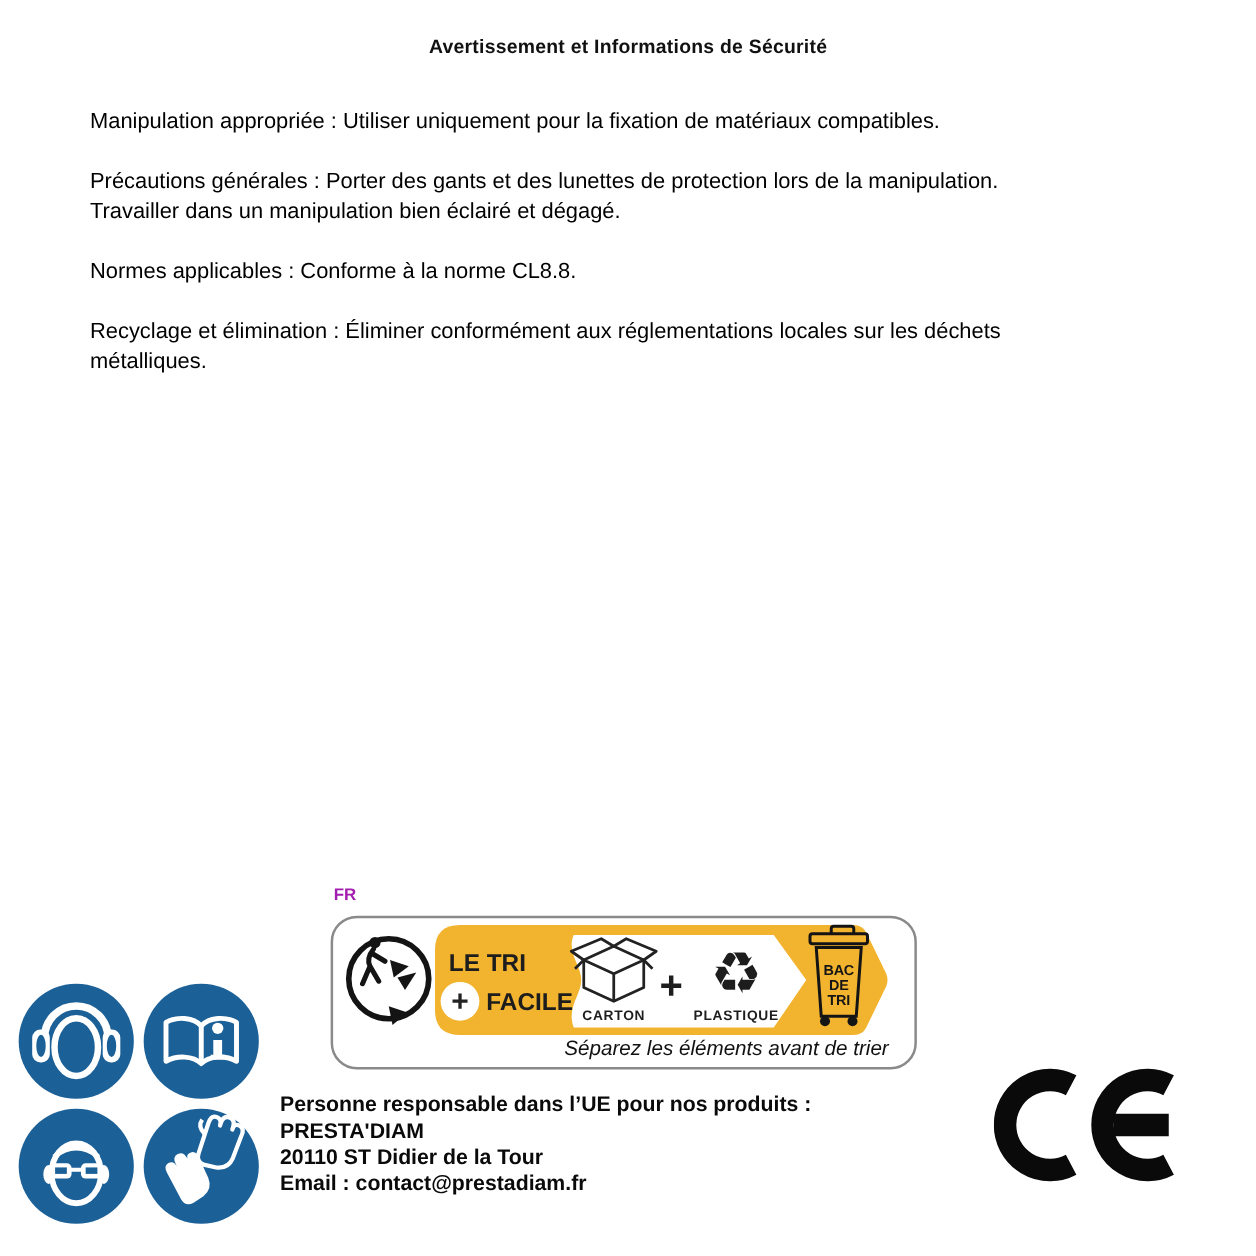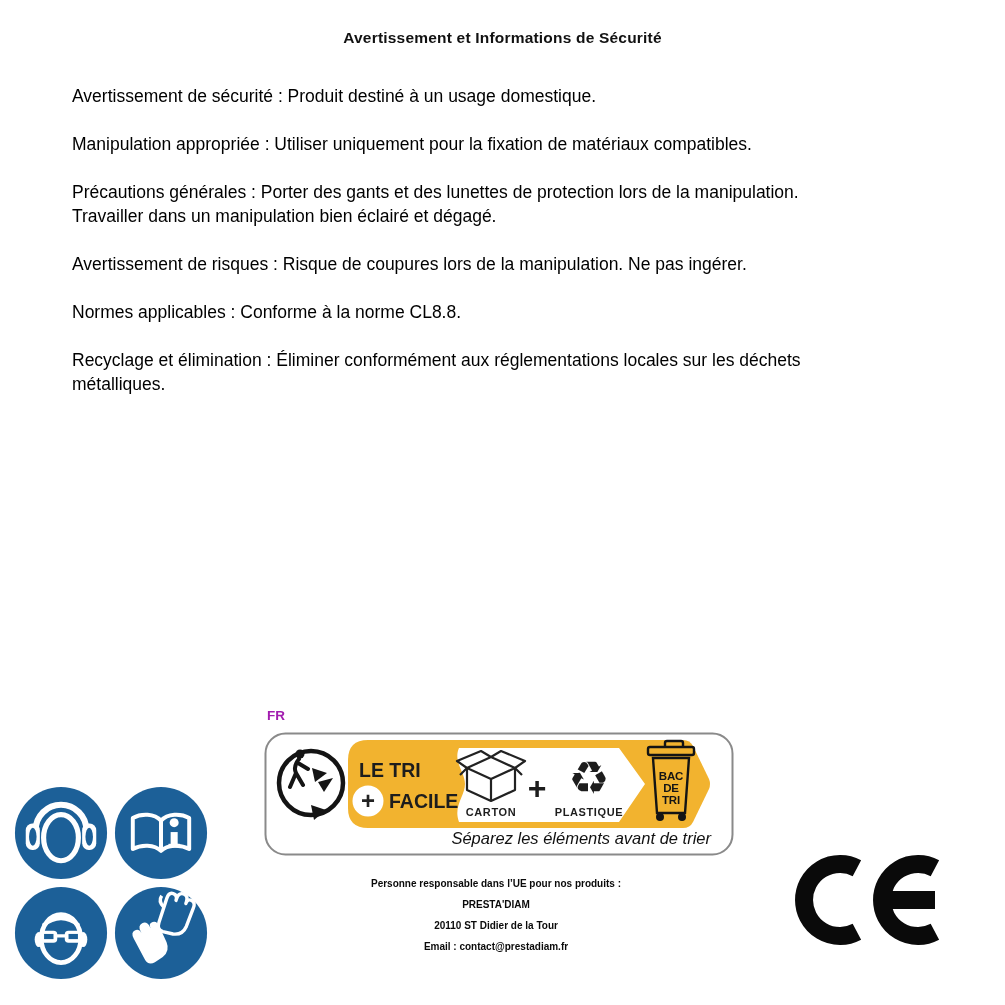--- a/index.html
+++ b/index.html
@@ -29,39 +29,37 @@
   }
   .banner-svg{position:absolute;left:264px;top:732px;width:471px;height:125px;}
   svg text{font-family:"Liberation Sans","DejaVu Sans",sans-serif;}
   .tri-big{font-size:19.5px;font-weight:bold;fill:#1d1d1d;}
   .mat-label{font-size:11px;font-weight:bold;fill:#1d1d1d;letter-spacing:.6px;}
   .plus-sep{font-size:32px;font-weight:bold;fill:#1d1d1d;}
   .recycle-glyph{font-size:46px;fill:#1d1d1d;}
   .bin-label{font-size:11.5px;font-weight:bold;fill:#151515;letter-spacing:-.2px;}
   .tagline{font-size:16.5px;font-style:italic;fill:#111;}
   .address{
-    position:absolute;left:236px;top:873px;width:520px;text-align:center;
-    font-size:10px;font-weight:bold;line-height:21px;color:#0a0a0a;
+    position:absolute;left:224px;top:873px;width:520px;
+    font-size:17px;font-weight:bold;line-height:21px;color:#0a0a0a;
   }
   .ce-svg{position:absolute;left:795px;top:849px;width:150px;height:102px;}
   .ink{stroke:#141414;fill:none;}
 </style>
 </head>
 <body>
 
 <div>
 
   <div class="page-title">Avertissement et Informations de Sécurité</div>
 
   <div class="paragraphs">
-    <p>Avertissement de sécurité : Produit destiné à un usage domestique.</p>
     <p>Manipulation appropriée : Utiliser uniquement pour la fixation de matériaux compatibles.</p>
     <p>Précautions générales : Porter des gants et des lunettes de protection lors de la manipulation.
 Travailler dans un manipulation bien éclairé et dégagé.</p>
-    <p>Avertissement de risques : Risque de coupures lors de la manipulation. Ne pas ingérer.</p>
     <p>Normes applicables : Conforme à la norme CL8.8.</p>
     <p>Recyclage et élimination : Éliminer conformément aux réglementations locales sur les déchets
 métalliques.</p>
   </div>
 
   <div class="icons-grid">
 
     <svg viewBox="0 0 100 100">
       <circle cx="50" cy="50" r="49" class="bg"></circle>
       <path d="M23 47 A 27 27 0 0 1 77 47" stroke="#fff" stroke-width="6.5" fill="none"></path>

